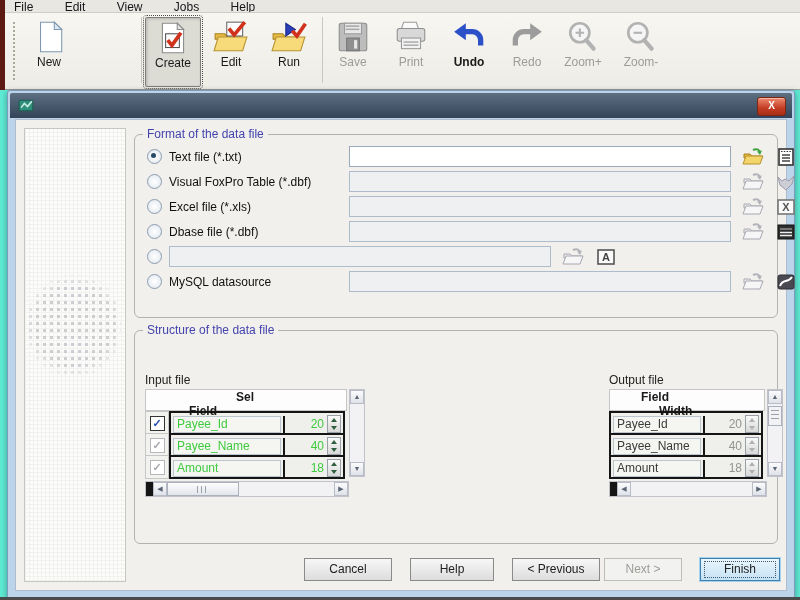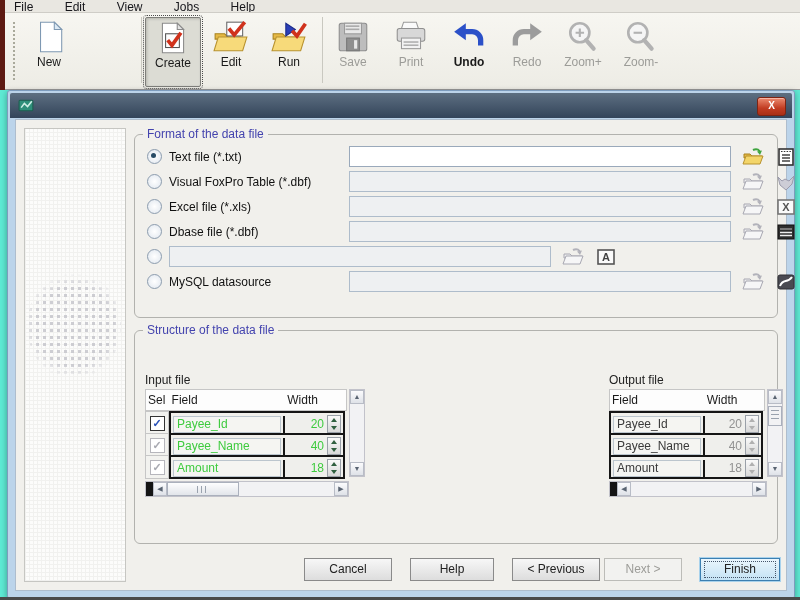--- a/index.html
+++ b/index.html
@@ -52,21 +52,21 @@
   .radio{width:13px;height:13px;border-radius:50%;border:1px solid #8c9cae;background:radial-gradient(#ffffff,#dfe6ee);margin-right:7px;position:relative;flex:none;}
   .radio.sel::after{content:"";position:absolute;left:3px;top:3px;width:5px;height:5px;border-radius:50%;background:#274b66;}
   .fmt-label{width:180px;font-size:12px;color:#111;flex:none;}
   .fmt-field{width:374px;height:19px;border:1px solid #9aa9bb;background:#fff;margin-right:10px;flex:none;font-size:12px;padding:0 3px;font-family:"Liberation Sans",sans-serif;}
   .fmt-field.dis{background:#eef0f2;border-color:#aebccb;}
   .mini{width:23px;height:20px;margin-right:10px;flex:none;display:flex;align-items:center;justify-content:center;}
 
   
   .sub-label{position:absolute;font-size:12px;color:#222;}
   .itable{position:absolute;}
-  .ithead{display:flex;height:20px;background:#fdfdfd;border:1px solid #c6c6c6;font-weight:normal;align-items:center;}
+  .ithead{display:flex;height:20px;background:#fdfdfd;border:1px solid #c6c6c6;font-weight:bold;align-items:center;flex-direction:column;}
   .ithead .hc{overflow:visible;white-space:nowrap;padding-left:2px;}
   .itrow{display:flex;}
   .itrow + .itrow{margin-top:-2px;}
   .selcell{width:22px;display:flex;align-items:center;justify-content:center;background:#f2f2ef;border:1px solid #c6c6c6;flex:none;}
   .cb{width:13px;height:13px;border:1px solid #8a8a8a;background:#fff;font-size:11px;line-height:12px;text-align:center;font-weight:bold;}
   .cb.on{color:#2a52b8;border-color:#333;}
   .cb.dim{color:#a9aab2;border-color:#b6b6bc;}
   .dcells{display:flex;border:2px solid #151515;height:24px;box-sizing:border-box;flex:none;align-items:flex-end;}
   .fieldcell{width:114px;border-right:2px solid #151515;display:flex;align-items:center;padding:0 2px;box-sizing:border-box;background:#efefec;}
   .fieldbox{flex:1;height:15px;line-height:15px;border:1px solid #bcc6ce;background:#f5f5f2;padding:0 3px;font-size:12px;overflow:hidden;}

